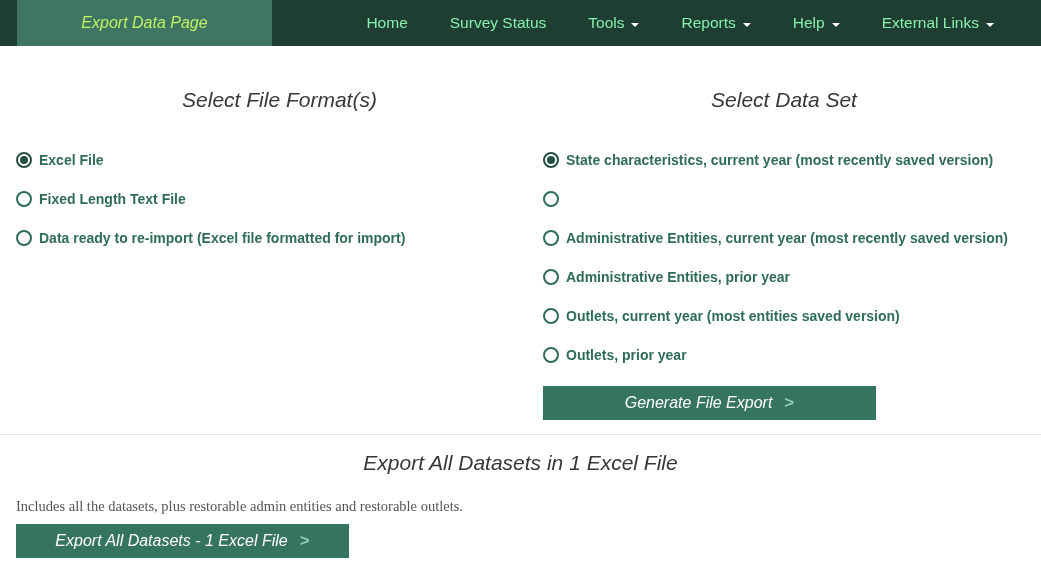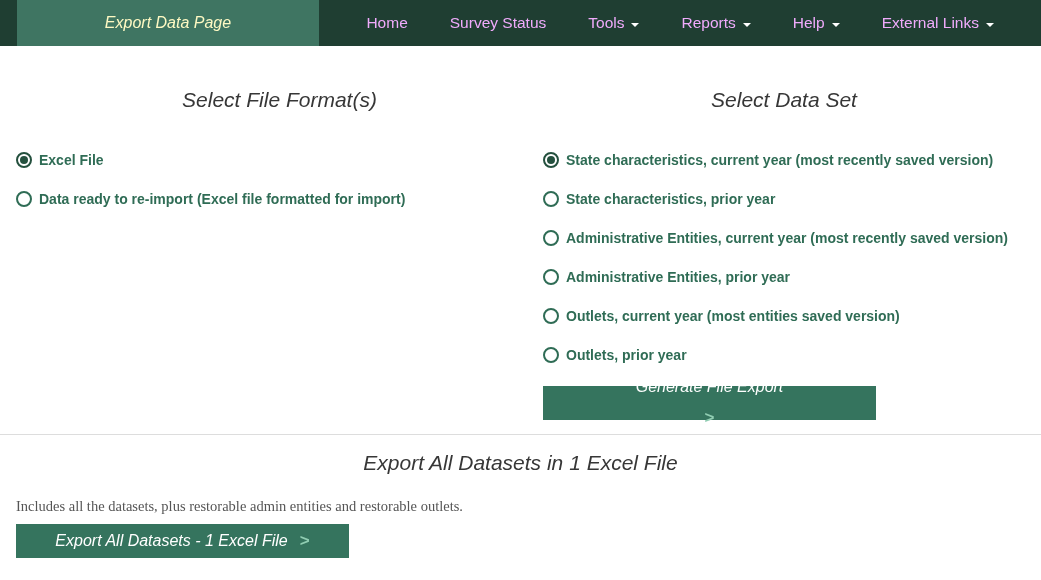--- a/index.html
+++ b/index.html
@@ -11,39 +11,39 @@
   }
   
   .navbar {
     height: 46px;
     background: #1f3e32;
     display: flex;
     align-items: stretch;
   }
   .brand {
     margin-left: 17px;
-    width: 302px;
+    width: 255px;
     background: #3f7562;
-    color: #fef9c3;
+    color: #bef264;
     font-style: italic;
     font-size: 16px;
     display: flex;
     align-items: center;
     justify-content: center;
     cursor: default;
   }
   .nav-list {
     display: flex;
     align-items: center;
     margin-left: auto;
     padding-right: 26px;
     list-style: none;
   }
   .nav-item {
-    color: #f0abfc;
+    color: #86efac;
     font-size: 15.5px;
     padding: 0 21px;
     height: 46px;
     display: flex;
     align-items: center;
     gap: 7px;
     cursor: pointer;
     white-space: nowrap;
   }
   .caret {
@@ -110,21 +110,21 @@
     justify-content: center;
     gap: 12px;
     cursor: pointer;
   }
   .green-btn .btn-arrow {
     color: #90cdb2;
     font-style: normal;
     font-size: 17px;
     font-weight: bold;
   }
-  .generate-btn { margin-top: 15px; flex-direction: column; }
+  .generate-btn { margin-top: 15px; }
   
   .divider {
     border: none;
     border-top: 1px solid #dddddd;
     margin-top: 14px;
   }
   .export-all-heading { margin-top: 16px; }
   .export-all-desc {
     margin-top: 23px;
     font-size: 14.5px;
@@ -174,39 +174,42 @@
 <div class="content">
   <div class="columns">
     <div class="col-left">
       <h2 class="section-heading">Select File Format(s)</h2>
       <div class="radio-group">
   <div class="radio-row">
     <span class="radio selected"></span>
     <span class="radio-label">Excel File</span>
   </div>
 
+  <div class="radio-row">
+    <span class="radio"></span>
+    <span class="radio-label">Fixed Length Text File</span>
+  </div>
 
 
   <div class="radio-row">
     <span class="radio"></span>
     <span class="radio-label">Data ready to re-import (Excel file formatted for import)</span>
   </div>
 </div>
     </div>
     <div class="col-right">
       <h2 class="section-heading">Select Data Set</h2>
       <div class="radio-group">
   <div class="radio-row">
     <span class="radio selected"></span>
     <span class="radio-label">State characteristics, current year (most recently saved version)</span>
   </div>
 
   <div class="radio-row">
     <span class="radio"></span>
-    <span class="radio-label">State characteristics, prior year</span>
   </div>
 
   <div class="radio-row">
     <span class="radio"></span>
     <span class="radio-label">Administrative Entities, current year (most recently saved version)</span>
   </div>
 
   <div class="radio-row">
     <span class="radio"></span>
     <span class="radio-label">Administrative Entities, prior year</span>

